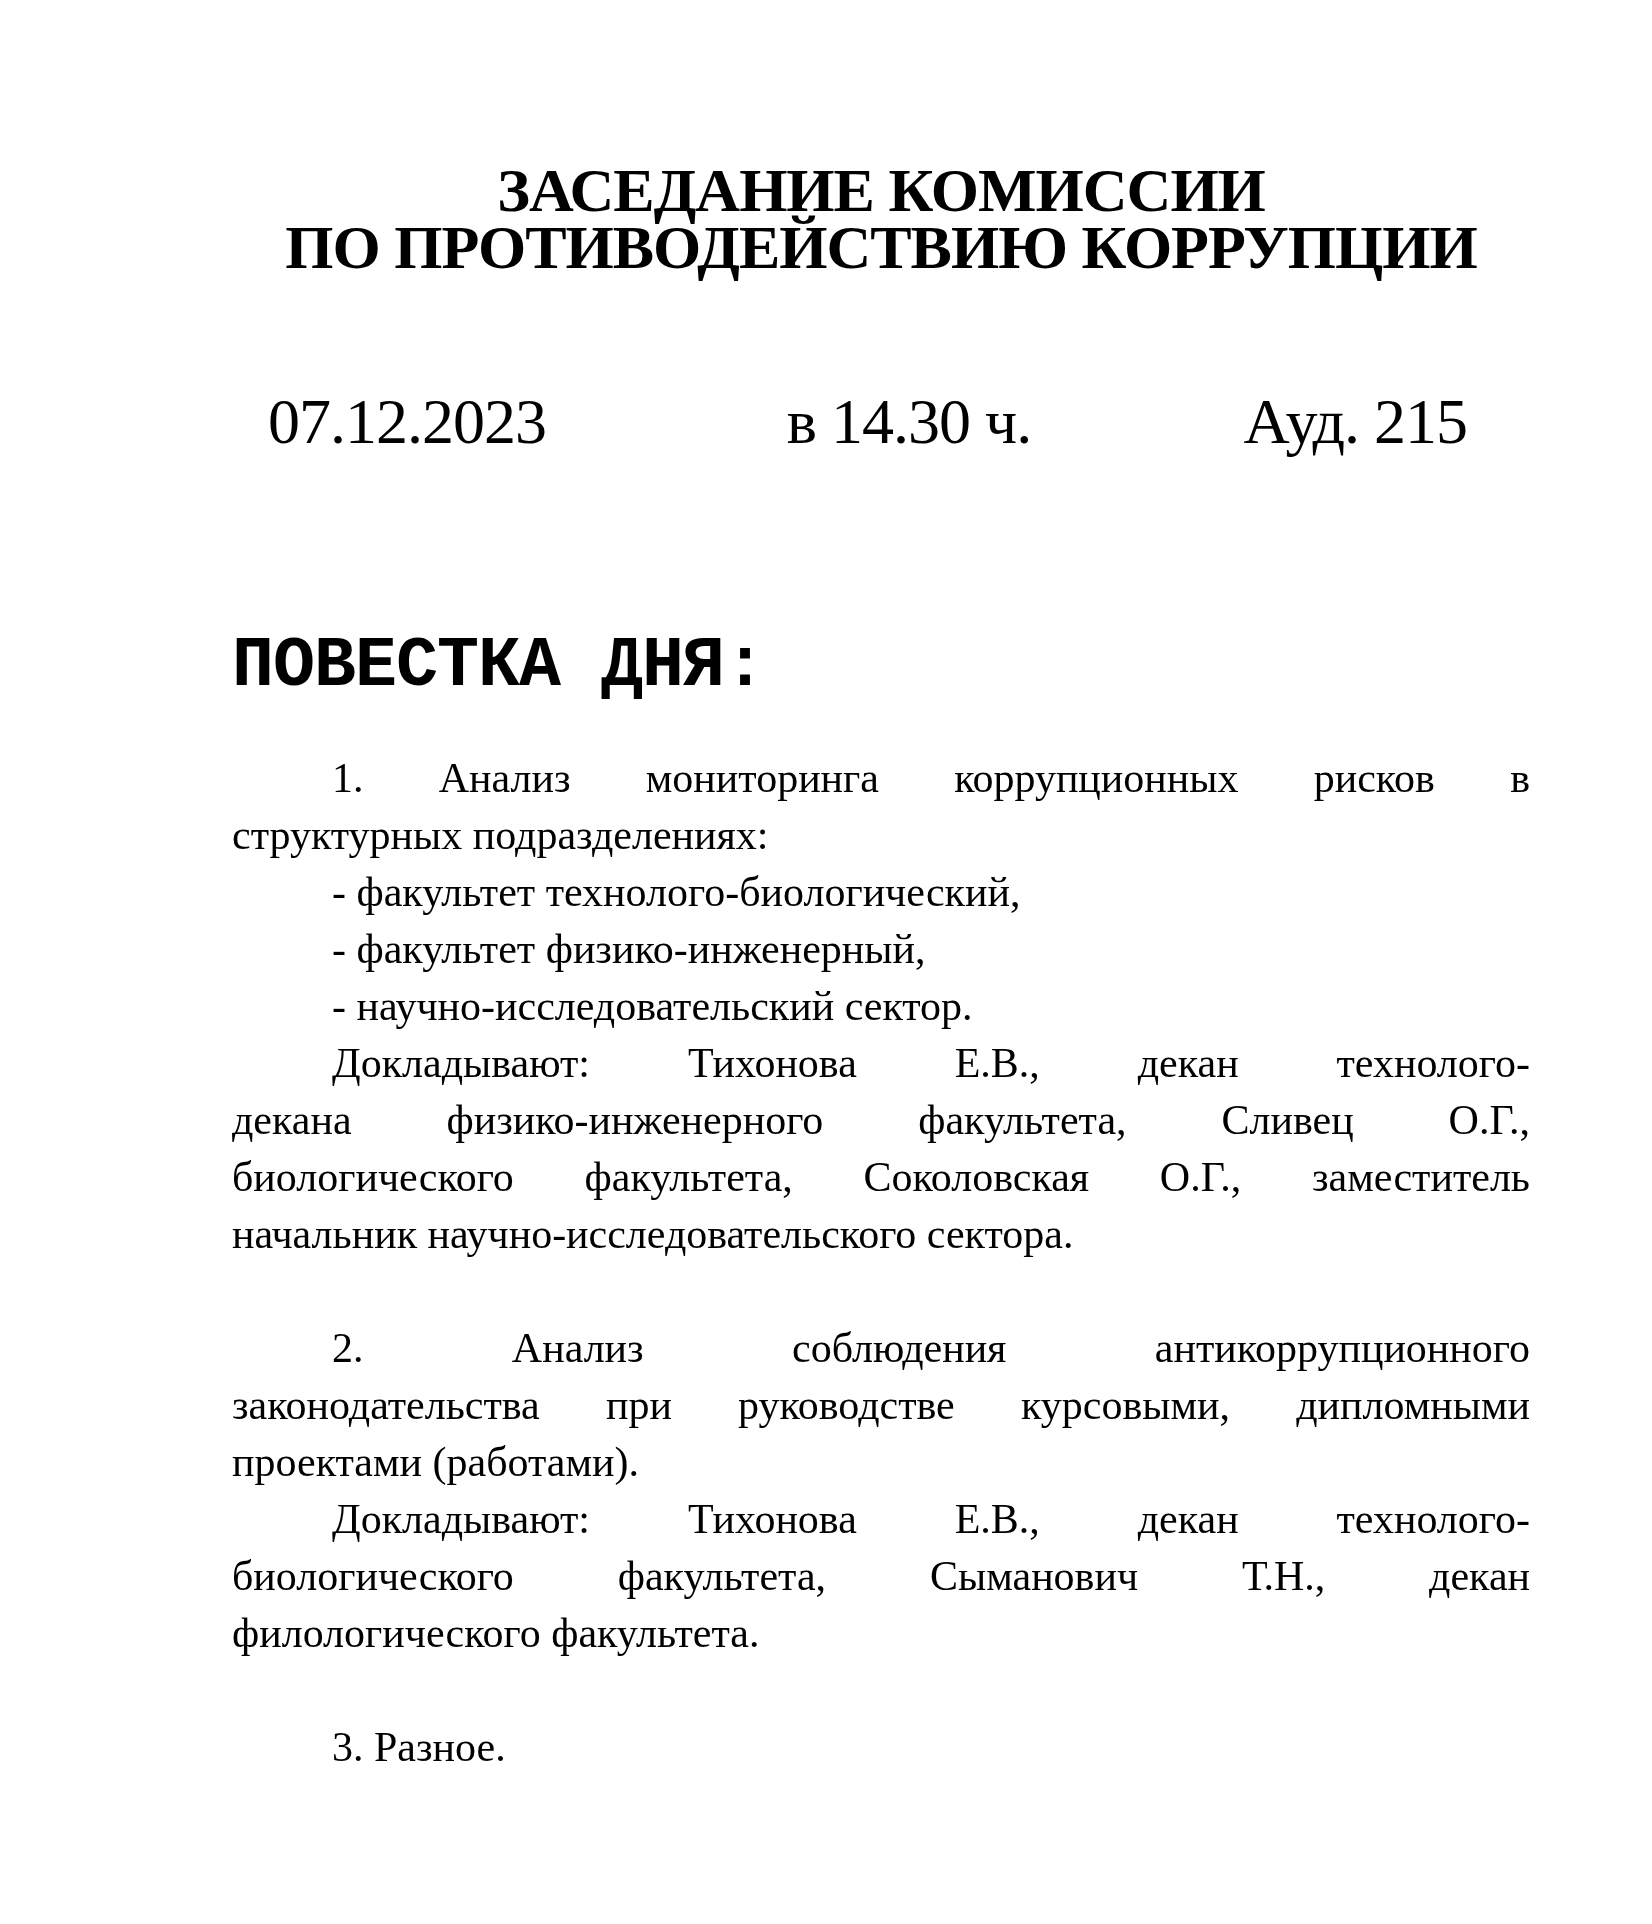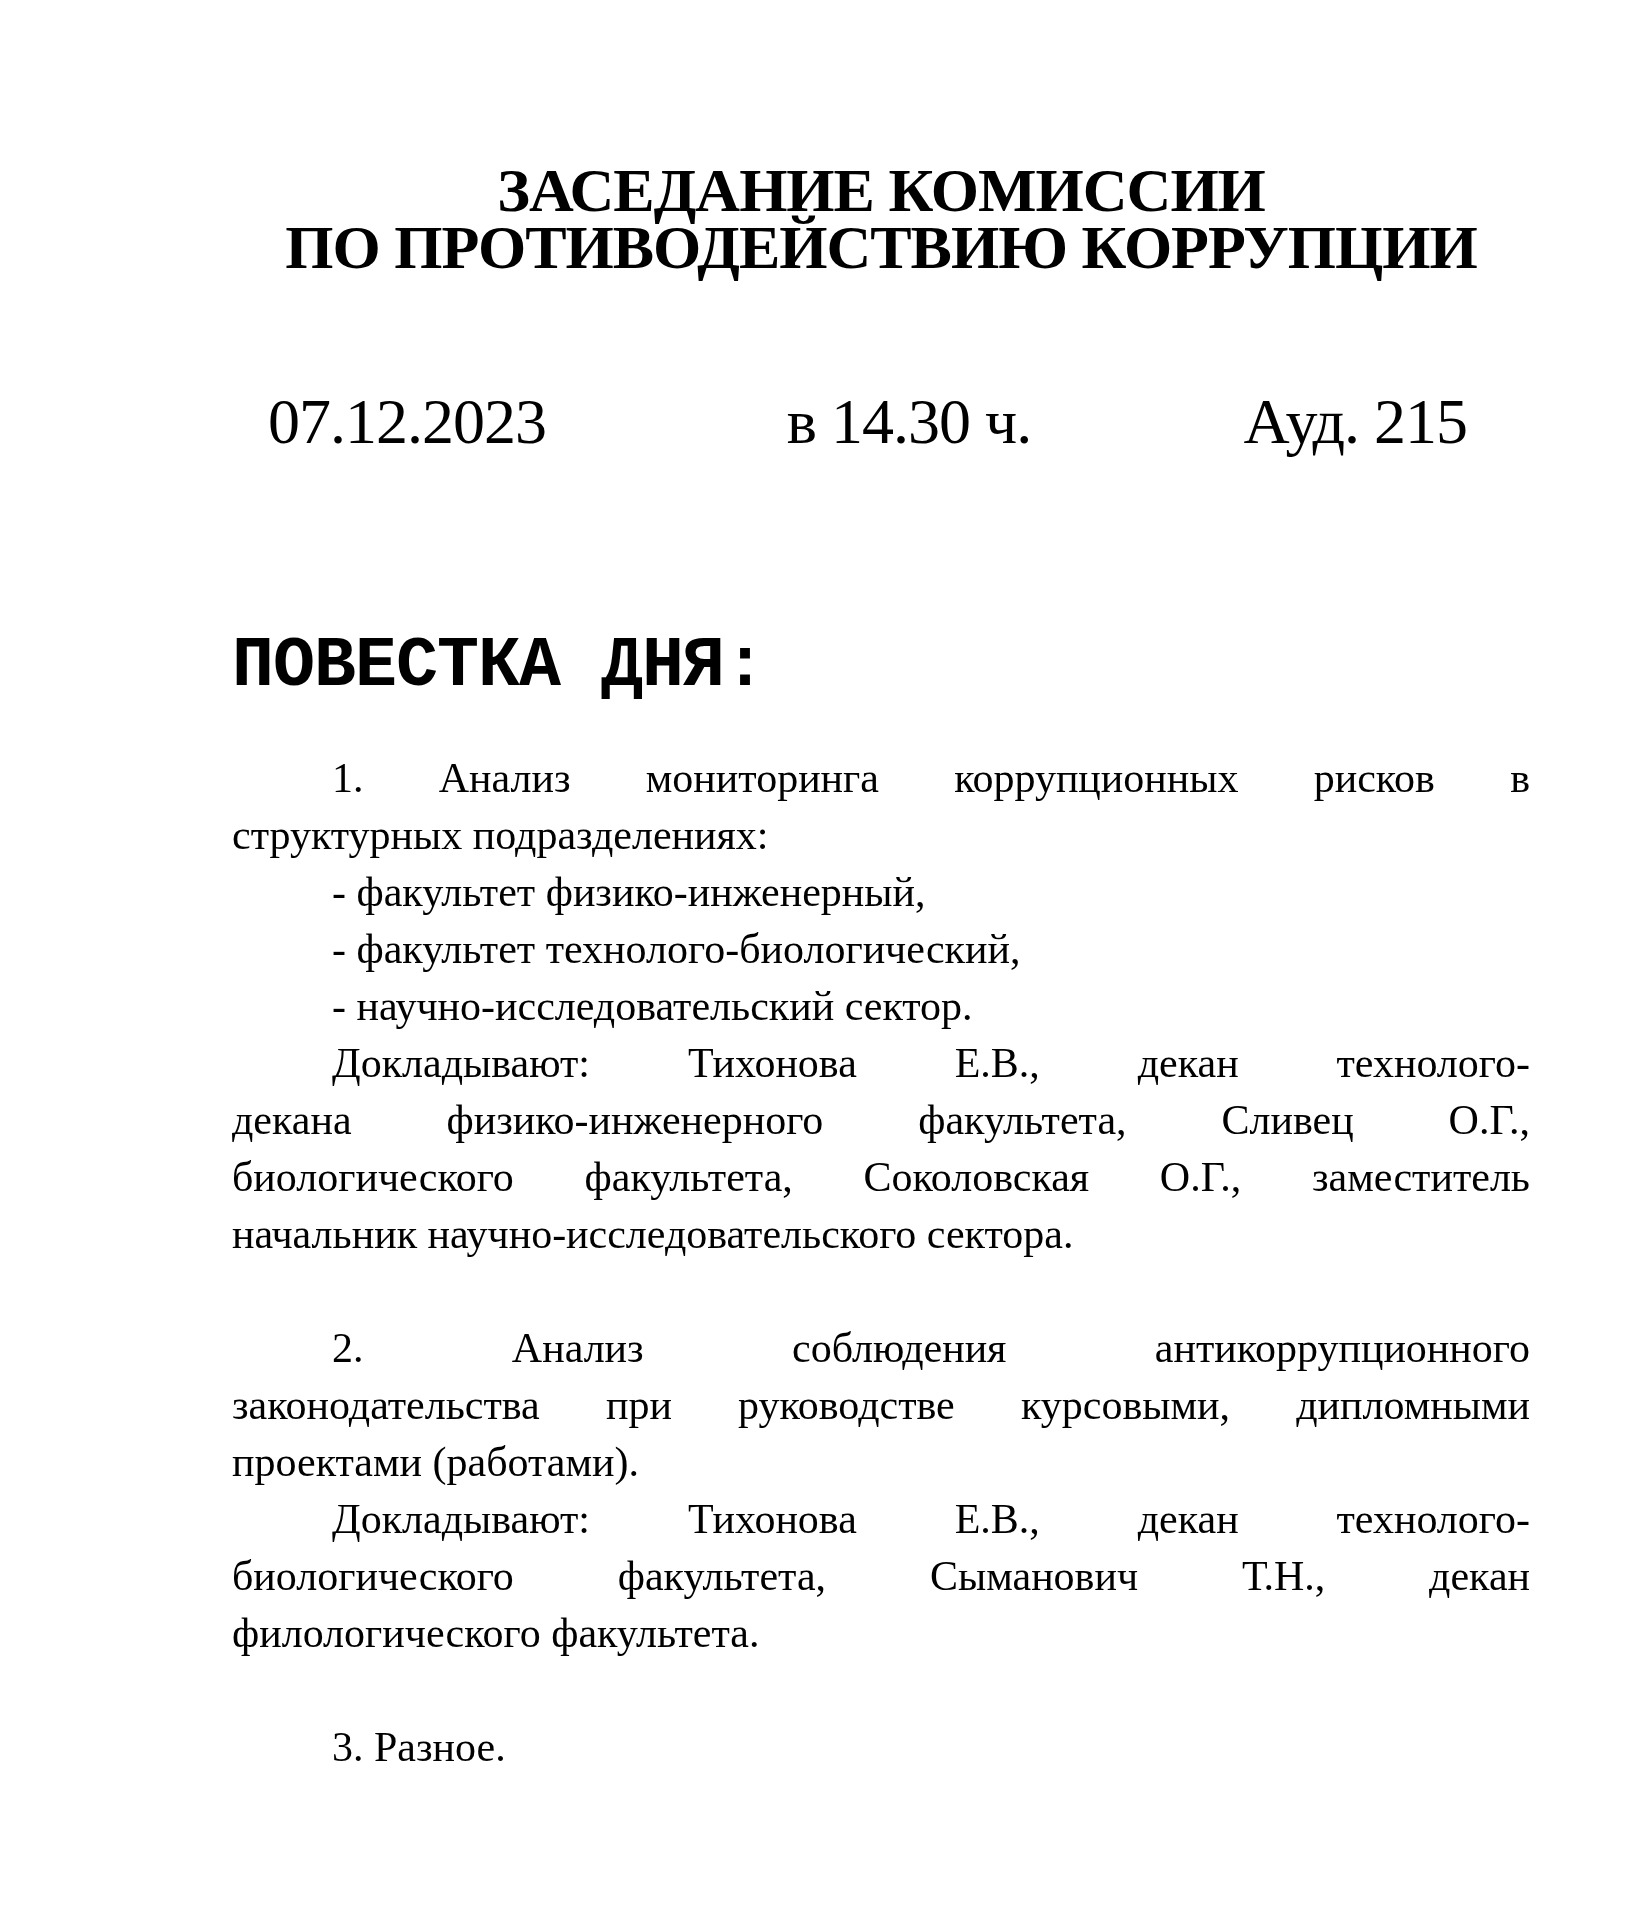--- a/index.html
+++ b/index.html
@@ -79,24 +79,24 @@
   </div>
 
   <div class="agenda-heading">ПОВЕСТКА ДНЯ:</div>
 
   <div class="agenda-body">
       <div class="para">
         <div class="line i j">1. Анализ мониторинга коррупционных рисков в</div>
         <div class="line">структурных подразделениях:</div>
       </div>
       <div class="para">
-        <div class="line i">- факультет физико-инженерный,</div>
+        <div class="line i">- факультет технолого-биологический,</div>
       </div>
       <div class="para">
-        <div class="line i">- факультет технолого-биологический,</div>
+        <div class="line i">- факультет физико-инженерный,</div>
       </div>
       <div class="para">
         <div class="line i">- научно-исследовательский сектор.</div>
       </div>
       <div class="para">
         <div class="line i j">Докладывают: Тихонова Е.В., декан технолого-</div>
         <div class="line j">декана физико-инженерного факультета, Сливец О.Г.,</div>
         <div class="line j">биологического факультета, Соколовская О.Г., заместитель</div>
         <div class="line">начальник научно-исследовательского сектора.</div>
       </div>

